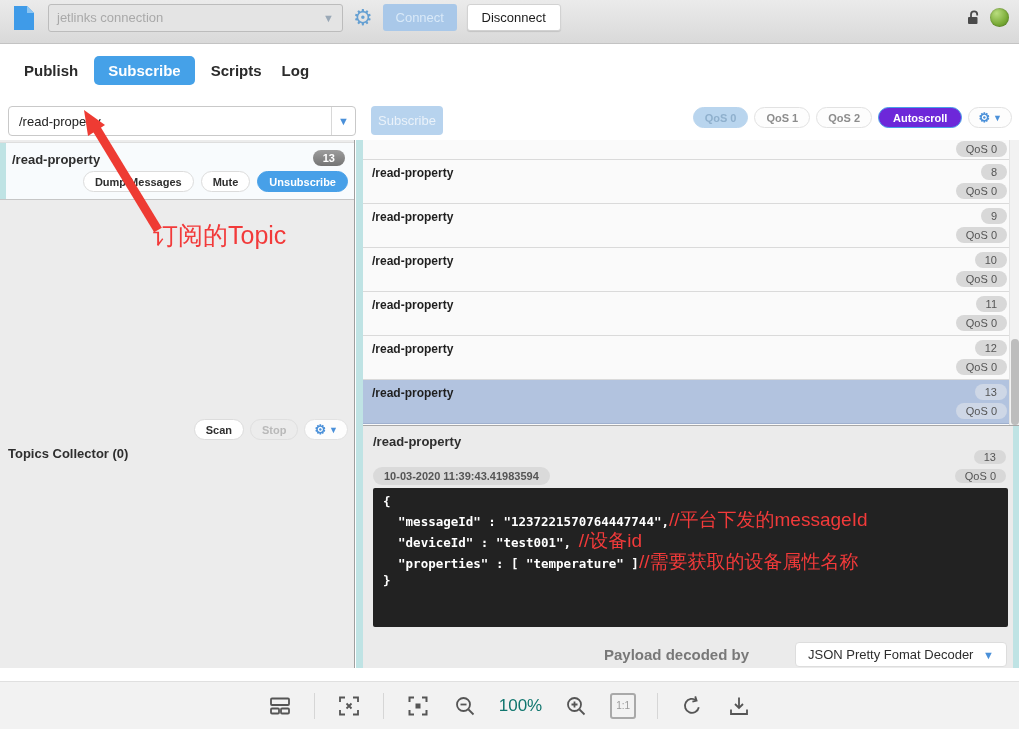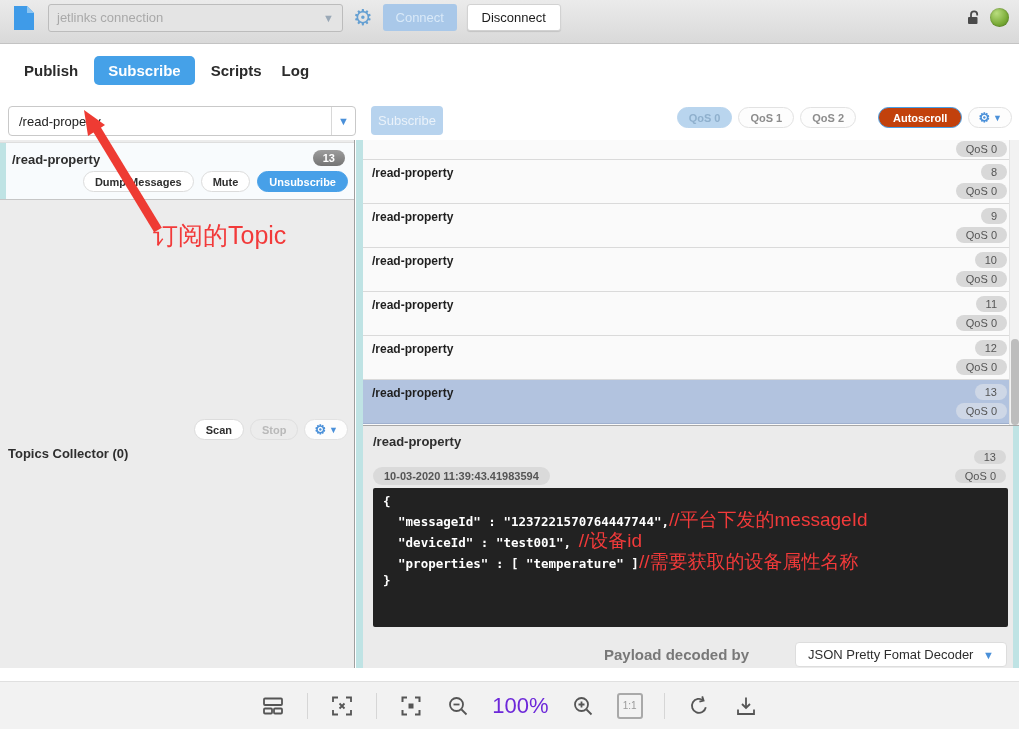--- a/index.html
+++ b/index.html
@@ -68,21 +68,21 @@
     background: #b7d3ee; color: #eaf2fa; border: none; border-radius: 4px; font-size: 13px;
   }
   .qos-group { position: absolute; right: 7px; top: 12px; display: flex; align-items: center; gap: 6px; }
   .pill {
     height: 21px; border-radius: 11px; font-size: 11px; font-weight: bold;
     display: inline-flex; align-items: center; padding: 0 11px;
     background: #fdfdfd; border: 1px solid #e2e2e2; color: #8c8c8c; cursor: pointer;
     font-family: "Liberation Sans", sans-serif;
   }
   .pill.qos-selected { background: #b9d5ee; border-color: #b9d5ee; color: #8fb0cd; }
-  .pill.autoscroll { background: #c2410c; border-color: #47a0e8; color: #fff; padding: 0 14px; margin-left: 16px; }
+  .pill.autoscroll { background: #6d28d9; border-color: #47a0e8; color: #fff; padding: 0 14px; }
   .pill.gears { color: #4a90d9; padding: 0 9px; gap: 3px; }
   .pill.gears .g { font-size: 13px; } .pill.gears .a { font-size: 9px; }
 
   
   .left-panel {
     position: absolute; left: 0; top: 140px; width: 355px; height: 528px;
     background: #ececec; border-right: 1px solid #9f9f9f;
   }
   .sub-card {
     position: absolute; left: 0; top: 2px; width: 354px; height: 58px;
@@ -159,21 +159,21 @@
   .decoder-select .combo-arrow { margin-left: auto; color: #4a90d9; font-size: 11px; }
 
   
   .viewer-toolbar {
     position: absolute; left: 0; top: 681px; width: 1019px; height: 48px;
     background: #f2f2f2; border-top: 1px solid #e0e0e0;
     display: flex; align-items: center; justify-content: center; gap: 21px;
   }
   .vt-icon { width: 26px; height: 26px; cursor: pointer; display: flex; align-items: center; justify-content: center; }
   .vt-sep { width: 1px; height: 26px; background: #d6d6d6; }
-  .vt-zoom { font-size: 22px; color: #6d28d9; }
+  .vt-zoom { font-size: 17px; color: #0f766e; }
   .one2one {
     width: 26px; height: 26px; border: 2px solid #a9a9a9; border-radius: 3px;
     font-size: 10px; color: #999; display: flex; align-items: center; justify-content: center; cursor: pointer;
   }
 </style>
 </head>
 <body>
 
 <div class="app">
 

